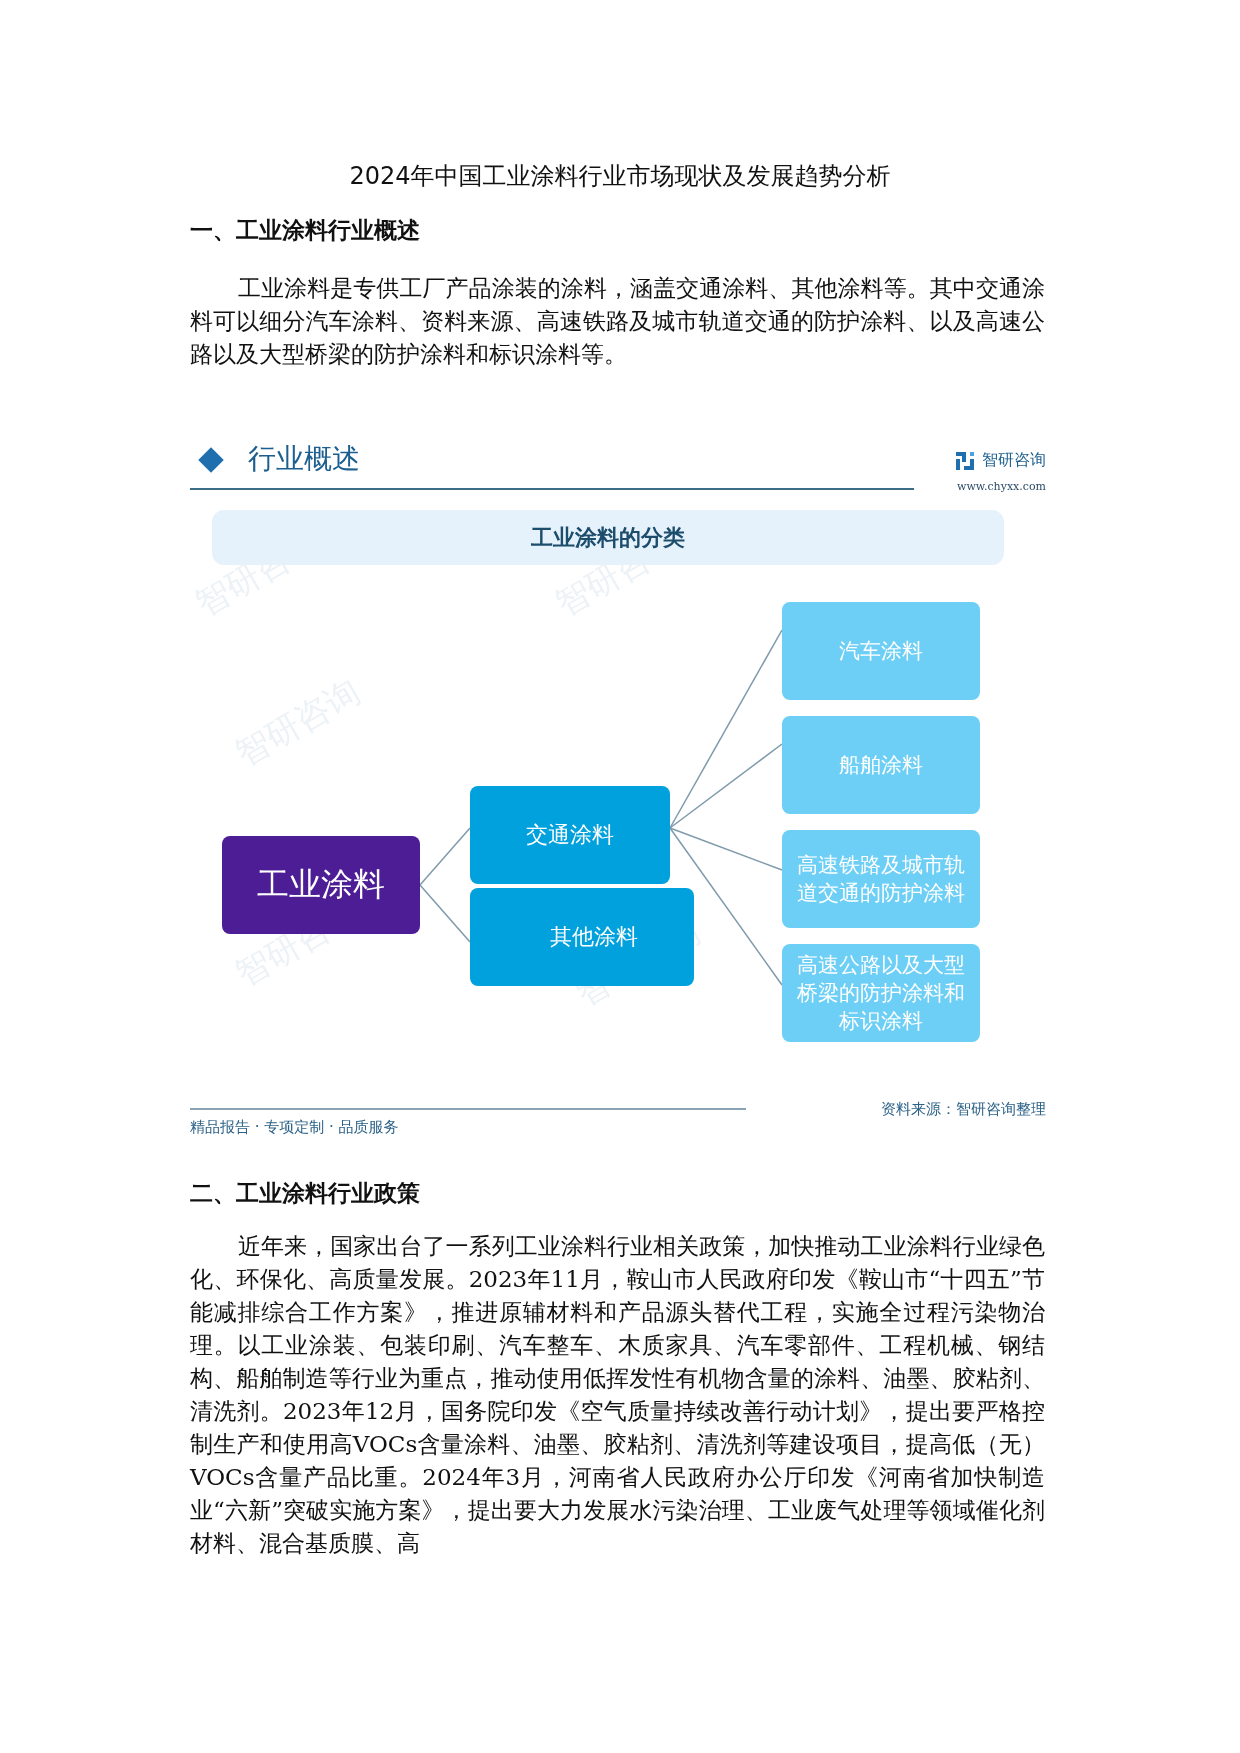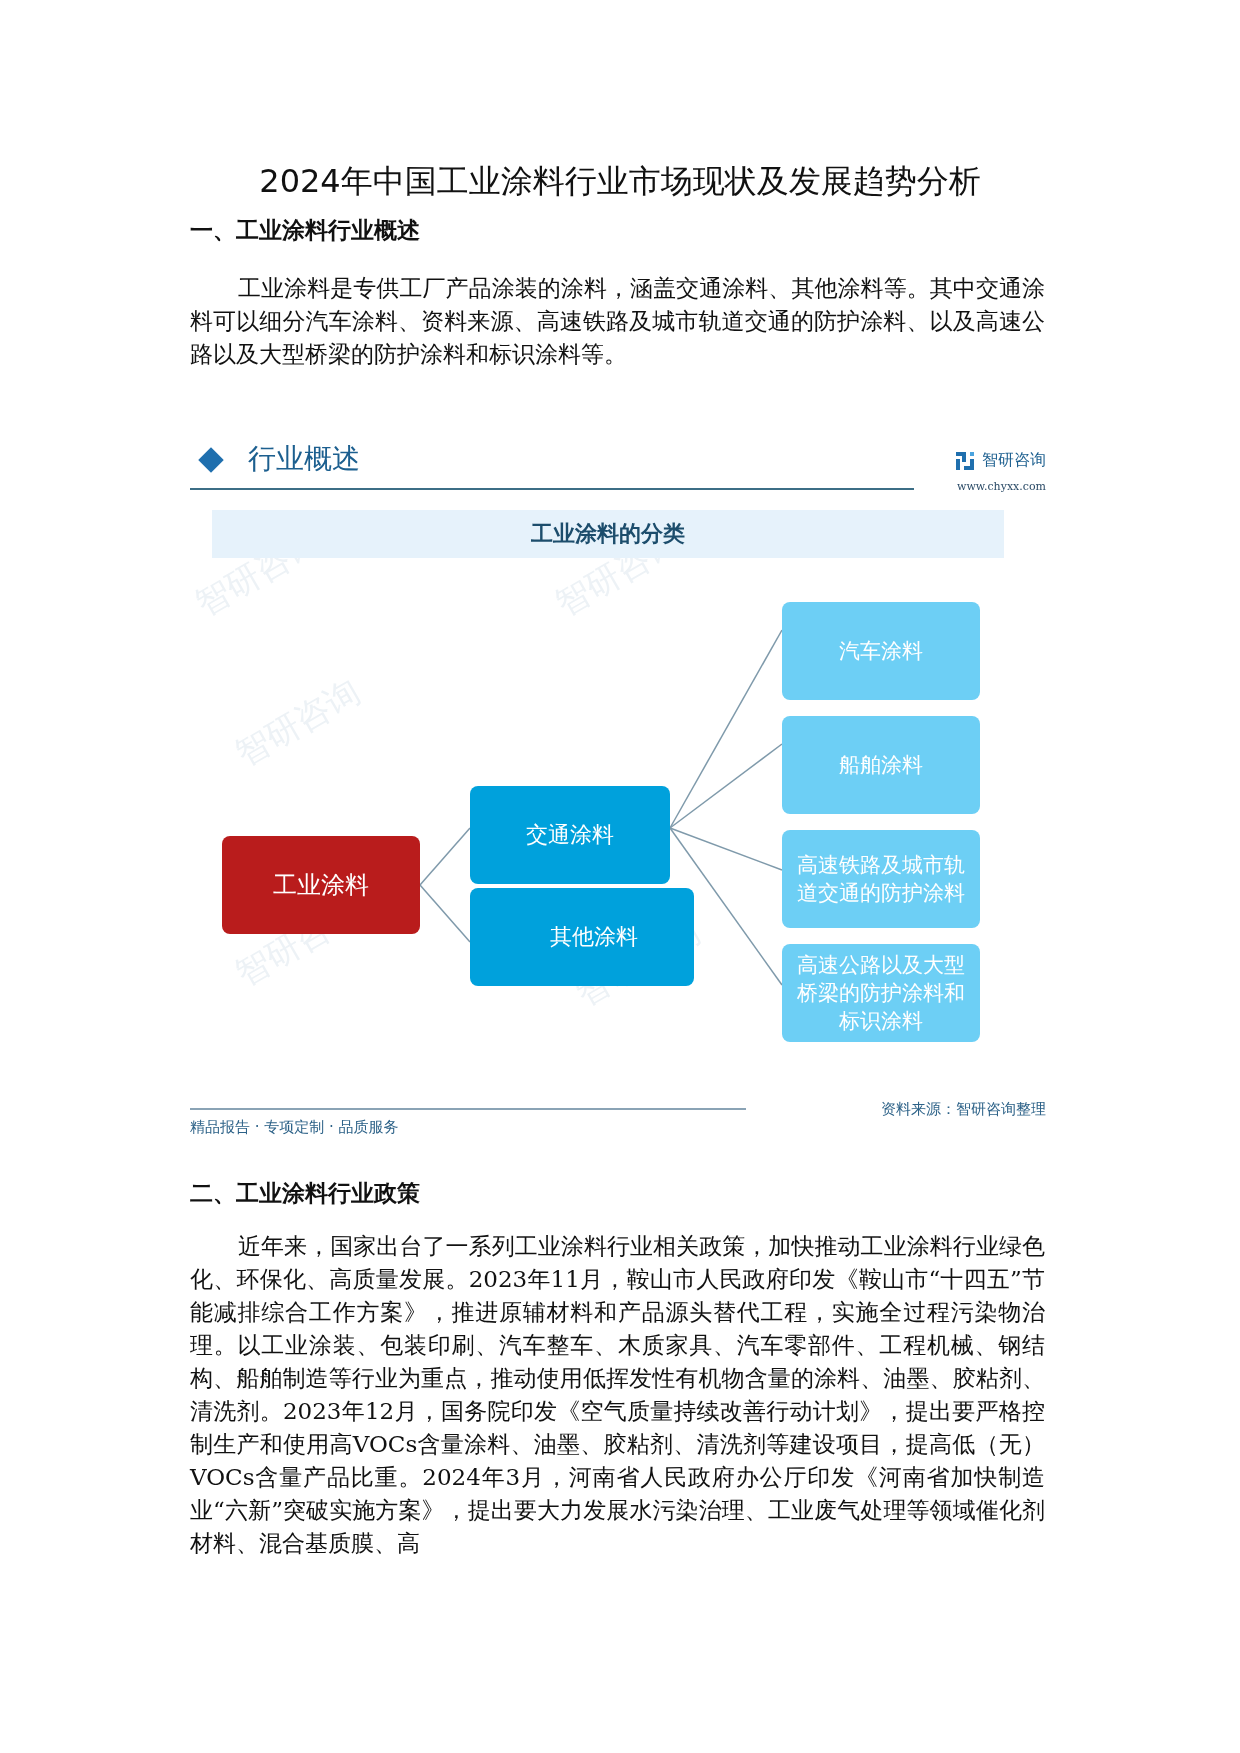--- a/index.html
+++ b/index.html
@@ -1,43 +1,43 @@
 <!DOCTYPE html>
 <html><head>
 <meta charset="utf-8">
 <style>
   html, body { margin: 0; padding: 0; background: #ffffff; }
   body { width: 1240px; height: 1753px; position: relative; overflow: hidden;
          font-family: "DejaVu Serif", "Liberation Serif", serif; color: #111; }
   .title { position: absolute; left: 0; width: 1240px; top: 160px; text-align: center;
-           font-family: "DejaVu Sans", "Liberation Sans", sans-serif; font-size: 32px; letter-spacing: 0px; }
+           font-family: "DejaVu Sans", "Liberation Sans", sans-serif; font-size: 24px; letter-spacing: 0px; }
   .h2 { position: absolute; left: 190px; font-family: "DejaVu Sans", "Liberation Sans", sans-serif;
         font-size: 23px; font-weight: bold; }
   .para { position: absolute; left: 190px; width: 855px; font-size: 23px; line-height: 33px;
           text-indent: 48px; text-align: justify; }
   .figure { position: absolute; left: 190px; top: 440px; width: 856px; height: 700px; }
   .fig-header-diamond { position: absolute; left: 12px; top: 11px; width: 18px; height: 18px;
           background: #1f6fae; transform: rotate(45deg); }
   .fig-header-diamond2 { position: absolute; left: 26px; top: 11px; width: 18px; height: 18px;
           background: #c9dbea; transform: rotate(45deg); z-index: -1; }
   .fig-header-title { position: absolute; left: 58px; top: 0px; font-size: 28px; color: #1c5f8f;
           font-family: "DejaVu Serif", serif; }
   .fig-header-ghost { position: absolute; left: 150px; top: 12px; font-size: 22px; color: #dde7ef;
           font-weight: bold; font-family: "DejaVu Sans", sans-serif; z-index: -1; }
   .fig-header-line { position: absolute; left: 0; top: 48px; width: 724px; height: 2px; background: #3c6e86; }
   .logo { position: absolute; right: 0px; top: 10px; display: flex; align-items: center; gap: 8px; }
   .logo-mark { width: 18px; height: 18px; position: relative; }
   .logo-mark span { position: absolute; background: #1f6fae; }
   .logo-name { font-family: "DejaVu Sans", sans-serif; font-size: 16px; color: #1c5f8f; }
   .logo-url { position: absolute; right: 0; top: 40px; font-family: "DejaVu Serif", serif; font-size: 11px; color: #2a4a66; }
-  .fig-banner { position: absolute; left: 22px; top: 70px; width: 792px; height: 48px; background: #e6f2fb;
-          display: flex; align-items: center; justify-content: center; font-size: 22px; color: #1c4d6c; font-weight: bold; }
+  .fig-banner { position: absolute; left: 22px; top: 70px; width: 792px; height: 55px; background: #e6f2fb;
+          display: flex; align-items: center; justify-content: center; font-size: 22px; color: #1c4d6c; font-weight: bold; border-radius: 12px; }
   .box { position: absolute; border-radius: 8px; display: flex; align-items: center; justify-content: center;
          text-align: center; color: #ffffff; font-family: "DejaVu Sans", sans-serif; }
-  .box-root { left: 32px; top: 396px; width: 198px; height: 98px; background: #b91c1c; font-size: 24px; }
+  .box-root { left: 32px; top: 396px; width: 198px; height: 98px; background: #4c1d95; font-size: 32px; }
   .box-mid { width: 200px; height: 98px; background: #00a1dc; font-size: 22px; left: 280px; }
   .box-leaf { width: 198px; height: 98px; background: #6dcff5; font-size: 21px; left: 592px; line-height: 28px; padding: 0 8px; box-sizing: border-box; }
   .fig-footer-line { position: absolute; left: 0; top: 668px; width: 556px; height: 2px; background: #8aa3b5; }
   .fig-footer-left { position: absolute; left: 0; top: 678px; font-size: 15px; color: #2d6288; font-family: "DejaVu Sans", sans-serif; }
   .fig-footer-right { position: absolute; right: 0; top: 660px; font-size: 15px; color: #2d6288; font-family: "DejaVu Sans", sans-serif; }
   svg.connectors { position: absolute; left: 0; top: 0; }
   .watermark { position: absolute; color: #edf2f6; font-size: 34px; font-family: "DejaVu Sans", sans-serif;
                transform: rotate(-30deg); white-space: nowrap; pointer-events: none; }
 </style>
 </head>

